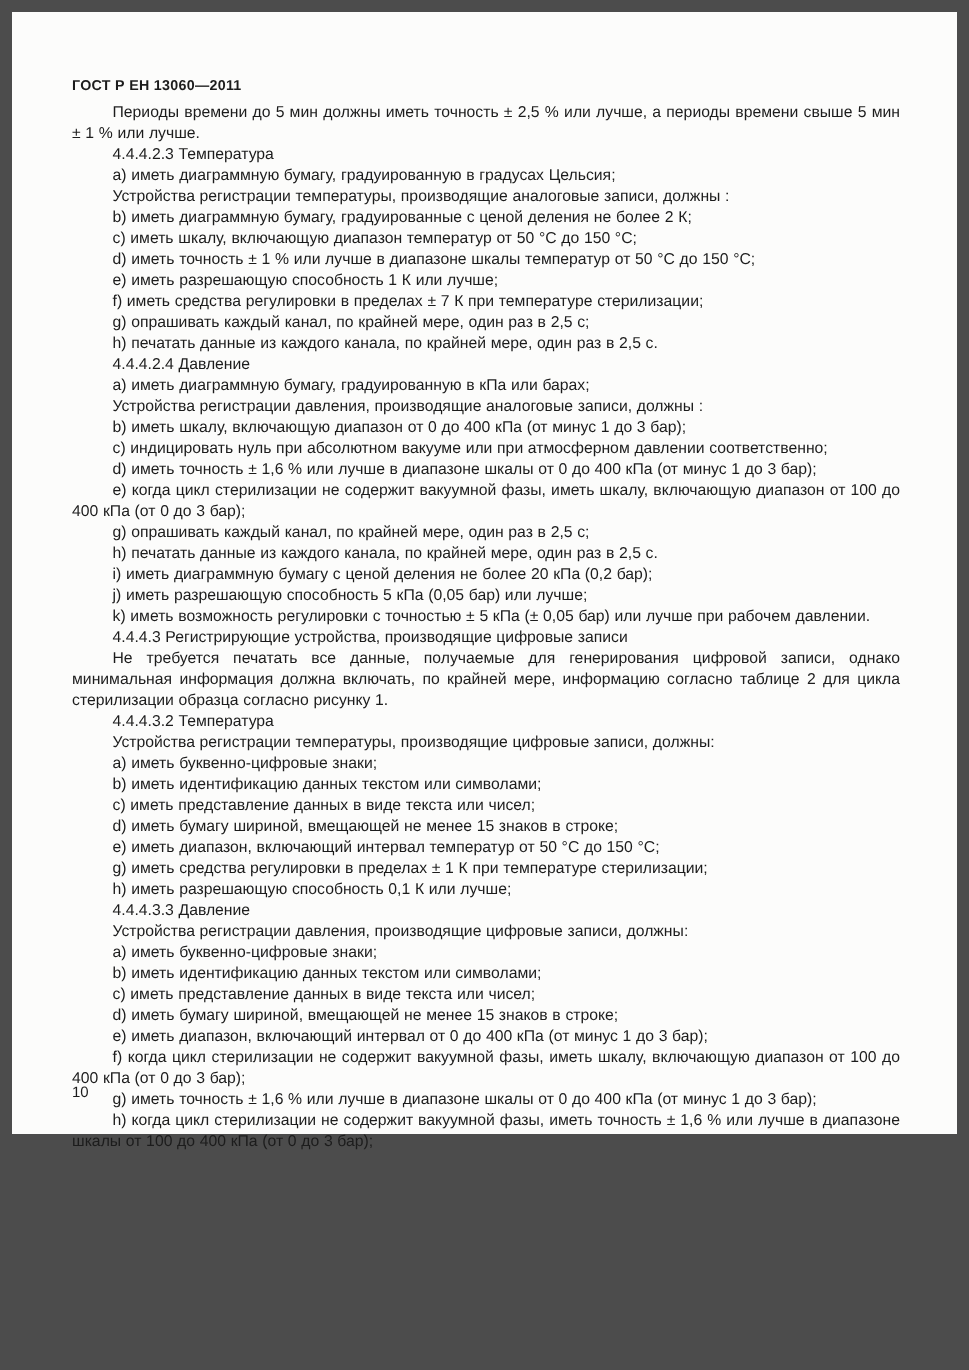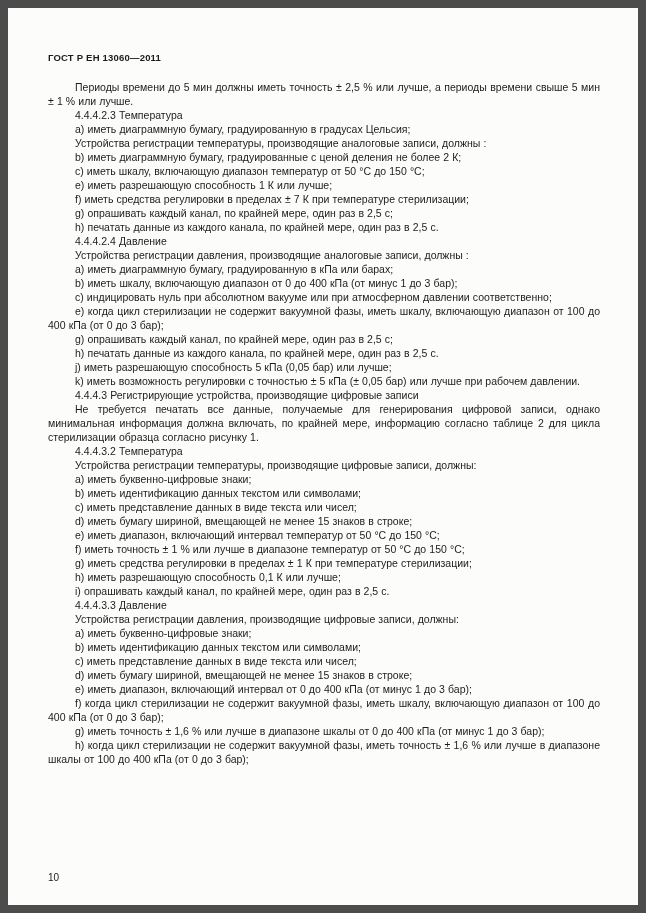--- a/index.html
+++ b/index.html
@@ -12,37 +12,37 @@
     background: #4c4c4c;
     position: relative;
     overflow: hidden;
     font-family: "Liberation Sans", sans-serif;
   }
   .page {
     position: absolute;
     left: 8px;
     top: 8px;
     width: 630px;
-    height: 897px;
+    height: 748px;
     background: #fcfcfb;
     box-sizing: border-box;
   }
   .doc-header {
     position: absolute;
     left: 40px;
     top: 44px;
     font-size: 9.5px;
     font-weight: bold;
     color: #1c1c1c;
     letter-spacing: 0.2px;
   }
   .doc-body {
     position: absolute;
     left: 40px;
-    top: 72px;
+    top: 60px;
     width: 552px;
     color: #1c1c1c;
   }
   .para {
     margin: 0;
     font-size: 10.5px;
     line-height: 14px;
     text-align: justify;
     text-indent: 27px;
     word-spacing: 0.2px;
@@ -61,47 +61,48 @@
 <div class="page">
   <div class="doc-header">ГОСТ Р ЕН 13060—2011</div>
 
   <div class="doc-body">
       <p class="para">Периоды времени до 5 мин должны иметь  точность ± 2,5 %  или лучше,  а периоды времени свыше 5 мин ± 1 % или лучше.</p>
       <p class="para">4.4.4.2.3 Температура</p>
       <p class="para">a) иметь диаграммную бумагу, градуированную в градусах Цельсия;</p>
       <p class="para">Устройства регистрации температуры, производящие аналоговые записи, должны :</p>
       <p class="para">b) иметь диаграммную бумагу, градуированные с ценой деления не более 2 К;</p>
       <p class="para">c) иметь шкалу, включающую диапазон температур от 50 °С до 150 °С;</p>
+      <p class="para">d) иметь точность ± 1 % или лучше в диапазоне шкалы температур от 50 °С до 150 °С;</p>
       <p class="para">e) иметь разрешающую способность 1 К или лучше;</p>
       <p class="para">f) иметь средства регулировки в пределах ± 7 К при температуре стерилизации;</p>
       <p class="para">g) опрашивать каждый канал, по крайней мере, один раз в 2,5 с;</p>
       <p class="para">h) печатать данные из каждого канала, по крайней мере, один раз в 2,5 с.</p>
       <p class="para">4.4.4.2.4 Давление</p>
+      <p class="para">a) иметь диаграммную бумагу, градуированную в кПа или барах;</p>
       <p class="para">Устройства регистрации давления, производящие аналоговые записи, должны :</p>
-      <p class="para">a) иметь диаграммную бумагу, градуированную в кПа или барах;</p>
       <p class="para">b) иметь шкалу, включающую диапазон от 0  до 400 кПа (от минус 1 до 3 бар);</p>
       <p class="para">c) индицировать нуль при абсолютном вакууме или при атмосферном давлении соответственно;</p>
+      <p class="para">d) иметь точность ± 1,6 % или лучше в диапазоне шкалы от 0  до 400 кПа (от минус 1 до 3 бар);</p>
       <p class="para">e) когда цикл стерилизации не содержит вакуумной фазы, иметь шкалу, включающую диапазон от 100 до 400 кПа (от 0  до 3 бар);</p>
       <p class="para">g) опрашивать каждый канал, по крайней мере, один раз в 2,5 с;</p>
       <p class="para">h) печатать данные из каждого канала, по крайней мере, один раз в 2,5 с.</p>
+      <p class="para">i) иметь диаграммную бумагу с ценой деления не более 20 кПа (0,2 бар);</p>
       <p class="para">j) иметь разрешающую способность 5 кПа (0,05 бар) или лучше;</p>
       <p class="para">k) иметь возможность регулировки с точностью ± 5 кПа (± 0,05 бар) или лучше при рабочем давлении.</p>
       <p class="para">4.4.4.3 Регистрирующие устройства, производящие цифровые записи</p>
       <p class="para">Не требуется печатать все данные, получаемые для генерирования цифровой записи, однако минимальная информация должна включать, по крайней мере, информацию согласно таблице 2 для цикла стерилизации образца согласно рисунку 1.</p>
       <p class="para">4.4.4.3.2 Температура</p>
       <p class="para">Устройства регистрации температуры, производящие цифровые записи, должны:</p>
       <p class="para">a) иметь буквенно-цифровые знаки;</p>
       <p class="para">b) иметь идентификацию данных текстом или символами;</p>
       <p class="para">c) иметь представление данных в виде текста или чисел;</p>
       <p class="para">d) иметь бумагу шириной, вмещающей не менее 15 знаков в строке;</p>
       <p class="para">e) иметь диапазон, включающий интервал температур от 50 °С до 150 °С;</p>
-      <p class="para">f) иметь точность ± 1 % или лучше в диапазоне температур от 50 °С до 150 °С;</p>
       <p class="para">g) иметь средства регулировки в пределах ± 1 К при температуре стерилизации;</p>
       <p class="para">h) иметь разрешающую способность 0,1 К или лучше;</p>
-      <p class="para">i) опрашивать каждый канал, по крайней мере, один раз в 2,5 с.</p>
       <p class="para">4.4.4.3.3 Давление</p>
       <p class="para">Устройства регистрации давления, производящие цифровые записи, должны:</p>
       <p class="para">a) иметь буквенно-цифровые знаки;</p>
       <p class="para">b) иметь идентификацию данных текстом или символами;</p>
       <p class="para">c) иметь представление данных в виде текста или чисел;</p>
       <p class="para">d) иметь бумагу шириной, вмещающей не менее 15 знаков в строке;</p>
       <p class="para">e) иметь диапазон, включающий интервал от 0  до 400 кПа (от минус 1 до 3 бар);</p>
       <p class="para">f) когда цикл стерилизации не содержит вакуумной фазы, иметь шкалу, включающую диапазон от 100 до 400 кПа (от 0 до 3 бар);</p>
       <p class="para">g) иметь точность ± 1,6 % или лучше в диапазоне шкалы от 0 до 400 кПа (от минус 1 до 3 бар);</p>
       <p class="para">h) когда цикл стерилизации не содержит вакуумной фазы, иметь точность ± 1,6 % или лучше в диапазоне шкалы от 100  до 400 кПа (от 0 до 3 бар);</p>

